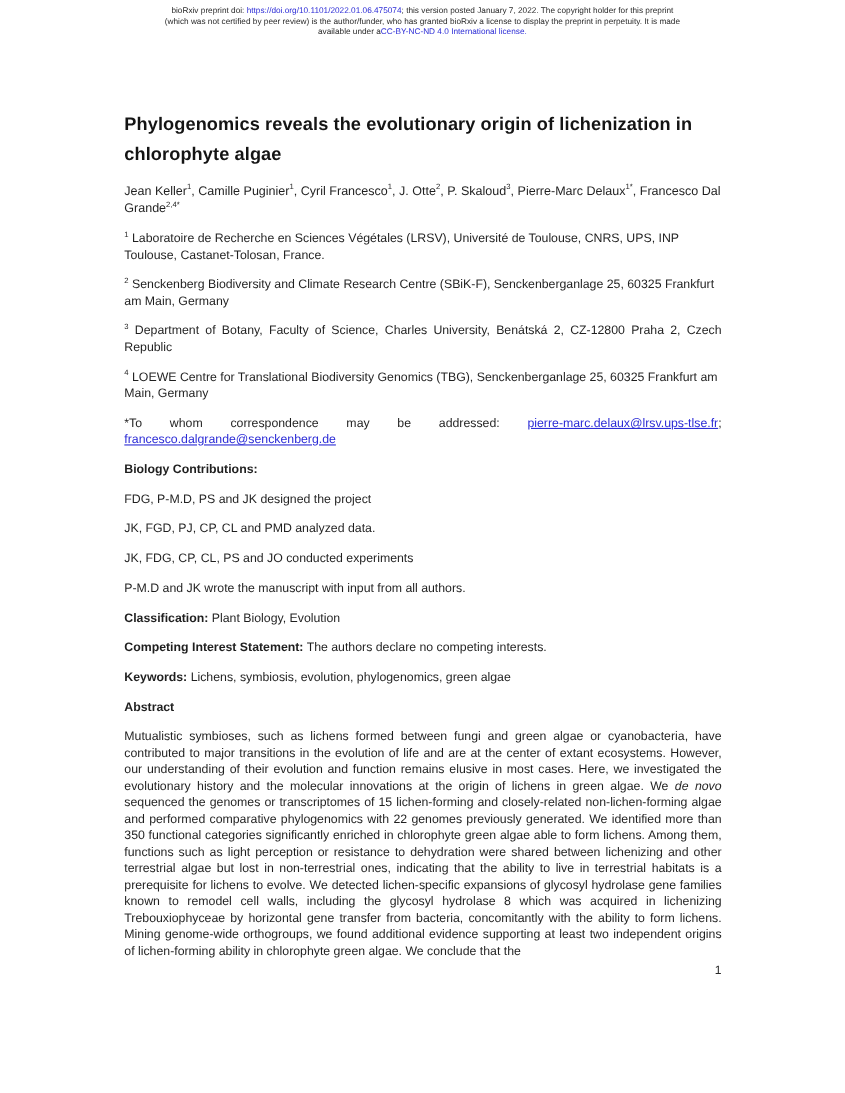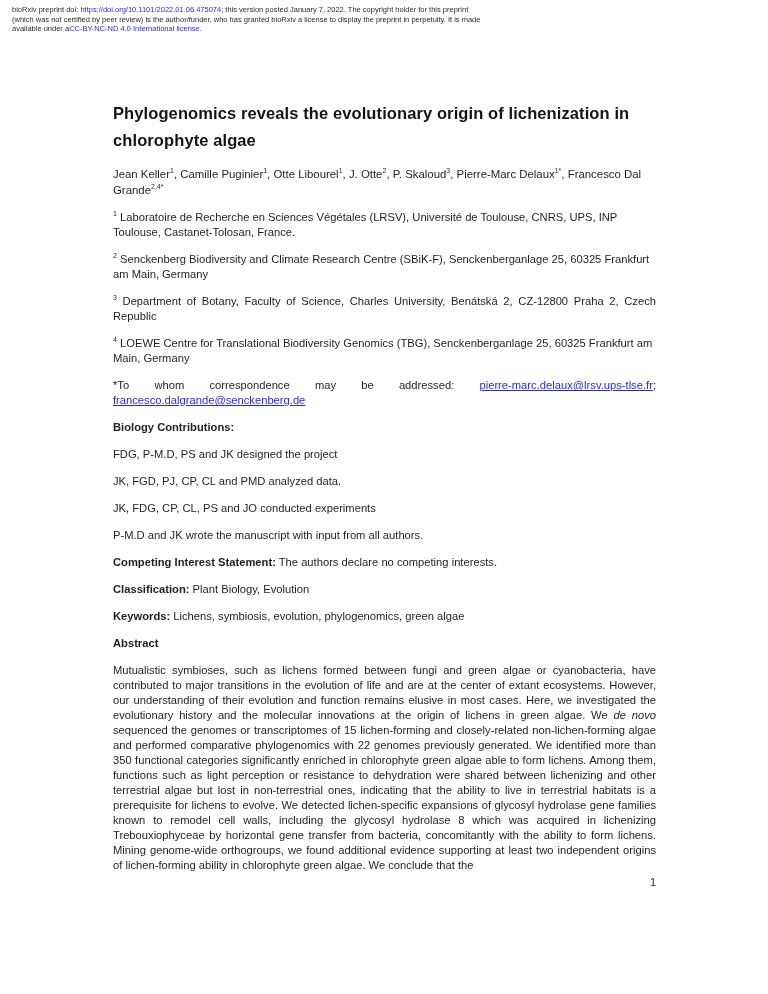--- a/index.html
+++ b/index.html
@@ -9,21 +9,21 @@
     height: 994px;
     position: relative;
     font-family: "Liberation Sans", sans-serif;
     color: #1f1f1f;
     overflow: hidden;
   }
   .banner {
     padding-top: 5px;
     width: 744px;
     margin: 0 auto;
-    text-align: left;
+    text-align: center;
     font-size: 7.5px;
     line-height: 9.7px;
     color: #2a2a2a;
   }
   .banner a, .blue-link {
     color: #2b2bd6;
     text-decoration: none;
     cursor: pointer;
   }
   .content {
@@ -74,42 +74,42 @@
 <div class="banner">
   <div><span>bioRxiv preprint doi: </span><a class="blue-link">https://doi.org/10.1101/2022.01.06.475074</a><span>; this version posted January 7, 2022. The copyright holder for this preprint</span></div>
   <div>(which was not certified by peer review) is the author/funder, who has granted bioRxiv a license to display the preprint in perpetuity. It is made</div>
   <div><span>available under a</span><a class="blue-link">CC-BY-NC-ND 4.0 International license.</a></div>
 </div>
 
 <div class="content">
 
   <h1 class="title">Phylogenomics reveals the evolutionary origin of lichenization in chlorophyte algae</h1>
 
-  <div class="authors"><span>Jean Keller</span><sup>1</sup><span>, </span><span>Camille Puginier</span><sup>1</sup><span>, </span><span>Otte Libourel</span><sup>1</sup><span>, </span><span>J. Otte</span><sup>2</sup><span>, </span><span>P. Skaloud</span><sup>3</sup><span>, </span><span>Pierre-Marc Delaux</span><sup>1*</sup><span>, </span><span>Francesco Dal Grande</span><sup>2,4*</sup></div>
+  <div class="authors"><span>Jean Keller</span><sup>1</sup><span>, </span><span>Camille Puginier</span><sup>1</sup><span>, </span><span>Cyril Francesco</span><sup>1</sup><span>, </span><span>J. Otte</span><sup>2</sup><span>, </span><span>P. Skaloud</span><sup>3</sup><span>, </span><span>Pierre-Marc Delaux</span><sup>1*</sup><span>, </span><span>Francesco Dal Grande</span><sup>2,4*</sup></div>
 
   <p class="body-par no-justify"><sup>1</sup><span> Laboratoire de Recherche en Sciences Végétales (LRSV), Université de Toulouse, CNRS, UPS, INP Toulouse, Castanet-Tolosan, France.</span></p>
 
   <p class="body-par no-justify"><sup>2</sup><span> Senckenberg Biodiversity and Climate Research Centre (SBiK-F), Senckenberganlage 25, 60325 Frankfurt am Main, Germany</span></p>
 
   <p class="body-par"><sup>3</sup><span> Department of Botany, Faculty of Science, Charles University, Benátská 2, CZ-12800 Praha 2, Czech Republic</span></p>
 
   <p class="body-par no-justify"><sup>4</sup><span> LOEWE Centre for Translational Biodiversity Genomics (TBG), Senckenberganlage 25, 60325 Frankfurt am Main, Germany</span></p>
 
   <p class="body-par"><span>*To whom correspondence may be addressed: </span><a class="email-link">pierre-marc.delaux@lrsv.ups-tlse.fr</a><span>; </span><a class="email-link">francesco.dalgrande@senckenberg.de</a></p>
 
   <p class="body-par no-justify bold">Biology Contributions:</p>
 
   <p class="body-par no-justify">FDG, P-M.D, PS and JK designed the project</p>
   <p class="body-par no-justify">JK, FGD, PJ, CP, CL and PMD analyzed data.</p>
   <p class="body-par no-justify">JK, FDG, CP, CL, PS and JO conducted experiments</p>
   <p class="body-par no-justify">P-M.D and JK wrote the manuscript with input from all authors.</p>
 
+  <p class="body-par no-justify"><span class="bold">Classification:</span><span> Plant Biology, Evolution</span></p>
+
   <p class="body-par no-justify"><span class="bold">Competing Interest Statement:</span><span> The authors declare no competing interests.</span></p>
-
-  <p class="body-par no-justify"><span class="bold">Classification:</span><span> Plant Biology, Evolution</span></p>
 
   <p class="body-par no-justify"><span class="bold">Keywords:</span><span> Lichens, symbiosis, evolution, phylogenomics, green algae</span></p>
 
   <p class="body-par no-justify bold">Abstract</p>
 
   <p class="body-par"><span>Mutualistic symbioses, such as lichens formed between fungi and green algae or cyanobacteria, have contributed to major transitions in the evolution of life and are at the center of extant ecosystems. However, our understanding of their evolution and function remains elusive in most cases. Here, we investigated the evolutionary history and the molecular innovations at the origin of lichens in green algae. We </span><span class="italic">de novo</span><span> sequenced the genomes or transcriptomes of 15 lichen-forming and closely-related non-lichen-forming algae and performed comparative phylogenomics with 22 genomes previously generated. We identified more than 350 functional categories significantly enriched in chlorophyte green algae able to form lichens. Among them, functions such as light perception or resistance to dehydration were shared between lichenizing and other terrestrial algae but lost in non-terrestrial ones, indicating that the ability to live in terrestrial habitats is a prerequisite for lichens to evolve. We detected lichen-specific expansions of glycosyl hydrolase gene families known to remodel cell walls, including the glycosyl hydrolase 8 which was acquired in lichenizing Trebouxiophyceae by horizontal gene transfer from bacteria, concomitantly with the ability to form lichens. Mining genome-wide orthogroups, we found additional evidence supporting at least two independent origins of lichen-forming ability in chlorophyte green algae. We conclude that the</span></p>
 
   <div class="page-number">1</div>
 
 </div>

